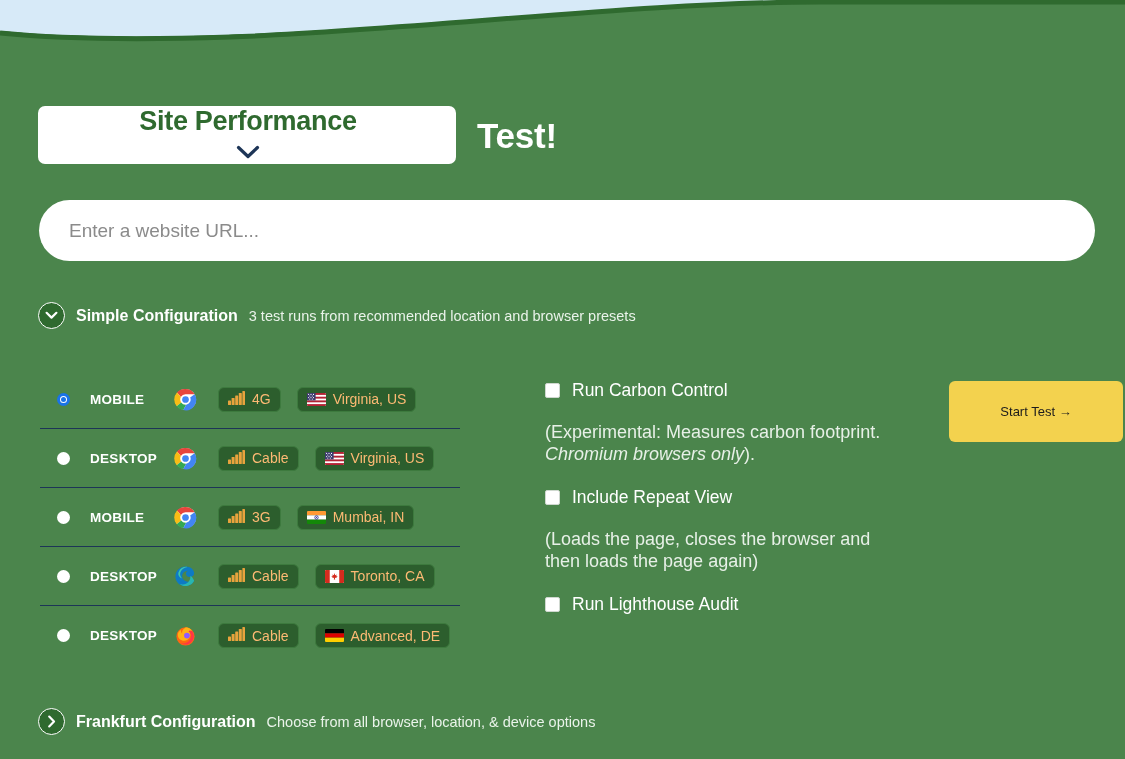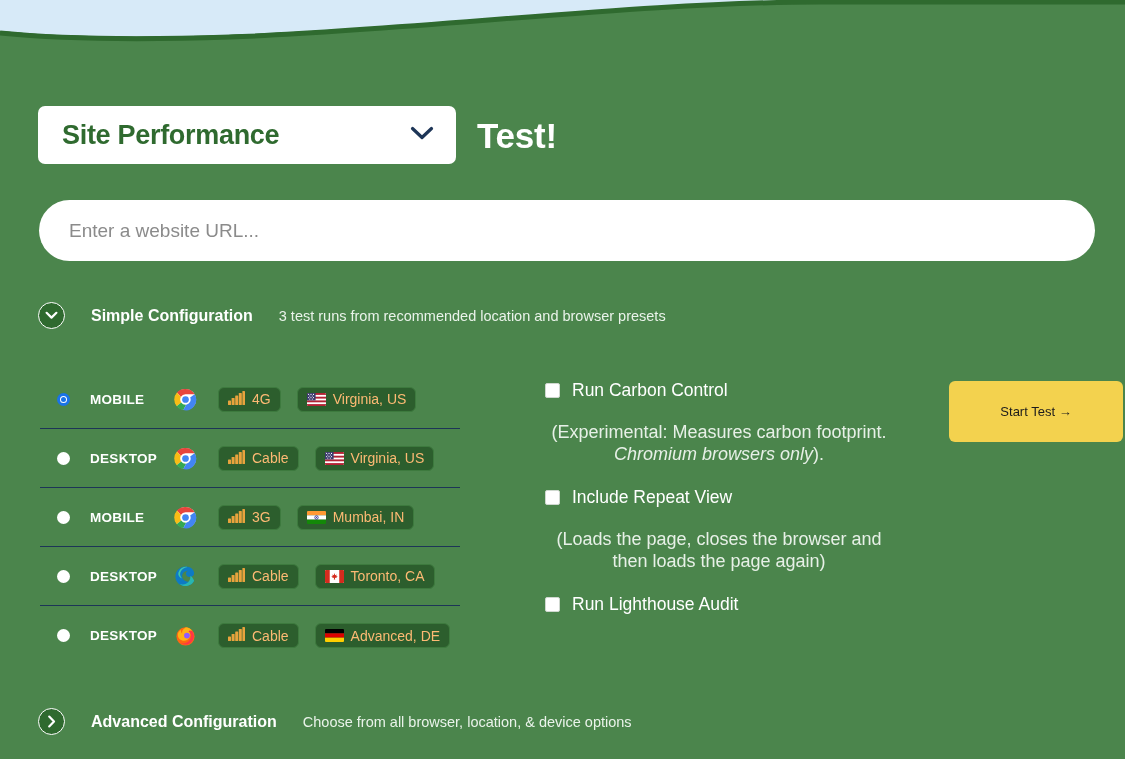--- a/index.html
+++ b/index.html
@@ -47,20 +47,21 @@
   .test-type-select {
     width: 418px;
     height: 58px;
     background: #ffffff;
     border-radius: 7px;
     display: flex;
     align-items: center;
     padding: 0 22px 0 24px;
     cursor: pointer;
     position: relative;
+    flex-direction: column;
   }
   .test-type-label {
     color: #2f6a2f;
     font-size: 27px;
     font-weight: bold;
     letter-spacing: -0.3px;
     flex: 1;
     white-space: nowrap;
   }
   .chevron-down-svg { flex: 0 0 auto; }
@@ -85,21 +86,21 @@
     font-size: 19px;
     color: #333333;
   }
   .url-input::placeholder { color: #8b8b8b; }
 
   
   .section-header {
     position: absolute;
     display: flex;
     align-items: center;
-    gap: 26px;
+    gap: 11px;
     cursor: pointer;
   }
   .section-header.simple { top: 302px; left: 38px; }
   .section-header.advanced { top: 708px; left: 38px; }
 
   .disc-toggle {
     width: 27px;
     height: 27px;
     border-radius: 50%;
     background: #2f6a2f;
@@ -195,21 +196,21 @@
   .pill.conn { margin-right: 8px; }
   .flag-svg { display: block; border-radius: 1px; }
 
   
   .options {
     position: absolute;
     top: 380px;
     left: 545px;
     width: 355px;
   }
-  .option-block { margin-bottom: 22px; text-align: center; }
+  .option-block { margin-bottom: 22px; }
   .option-block:last-child { margin-bottom: 0; }
   .option-head {
     display: flex;
     align-items: center;
     gap: 12px;
     cursor: pointer;
     margin-bottom: 3px;
   }
   .checkbox {
     width: 15px;
@@ -508,15 +509,15 @@
   </div>
 
 <button class="start-test-button">Start Test →</button>
 
 <div class="section-header advanced">
   <span class="disc-toggle">
     <svg width="9" height="13" viewBox="0 0 9 13">
       <path d="M2.2 1.6 L7.0 6.5 L2.2 11.4" fill="none" stroke="#ffffff" stroke-width="2.2" stroke-linecap="round" stroke-linejoin="round"></path>
     </svg>
   </span>
-  <span class="section-title">Advanced Configuration</span>
+  <span class="section-title">Frankfurt Configuration</span>
   <span class="section-sub">Choose from all browser, location, &amp; device options</span>
 </div>
 
 </body></html>

